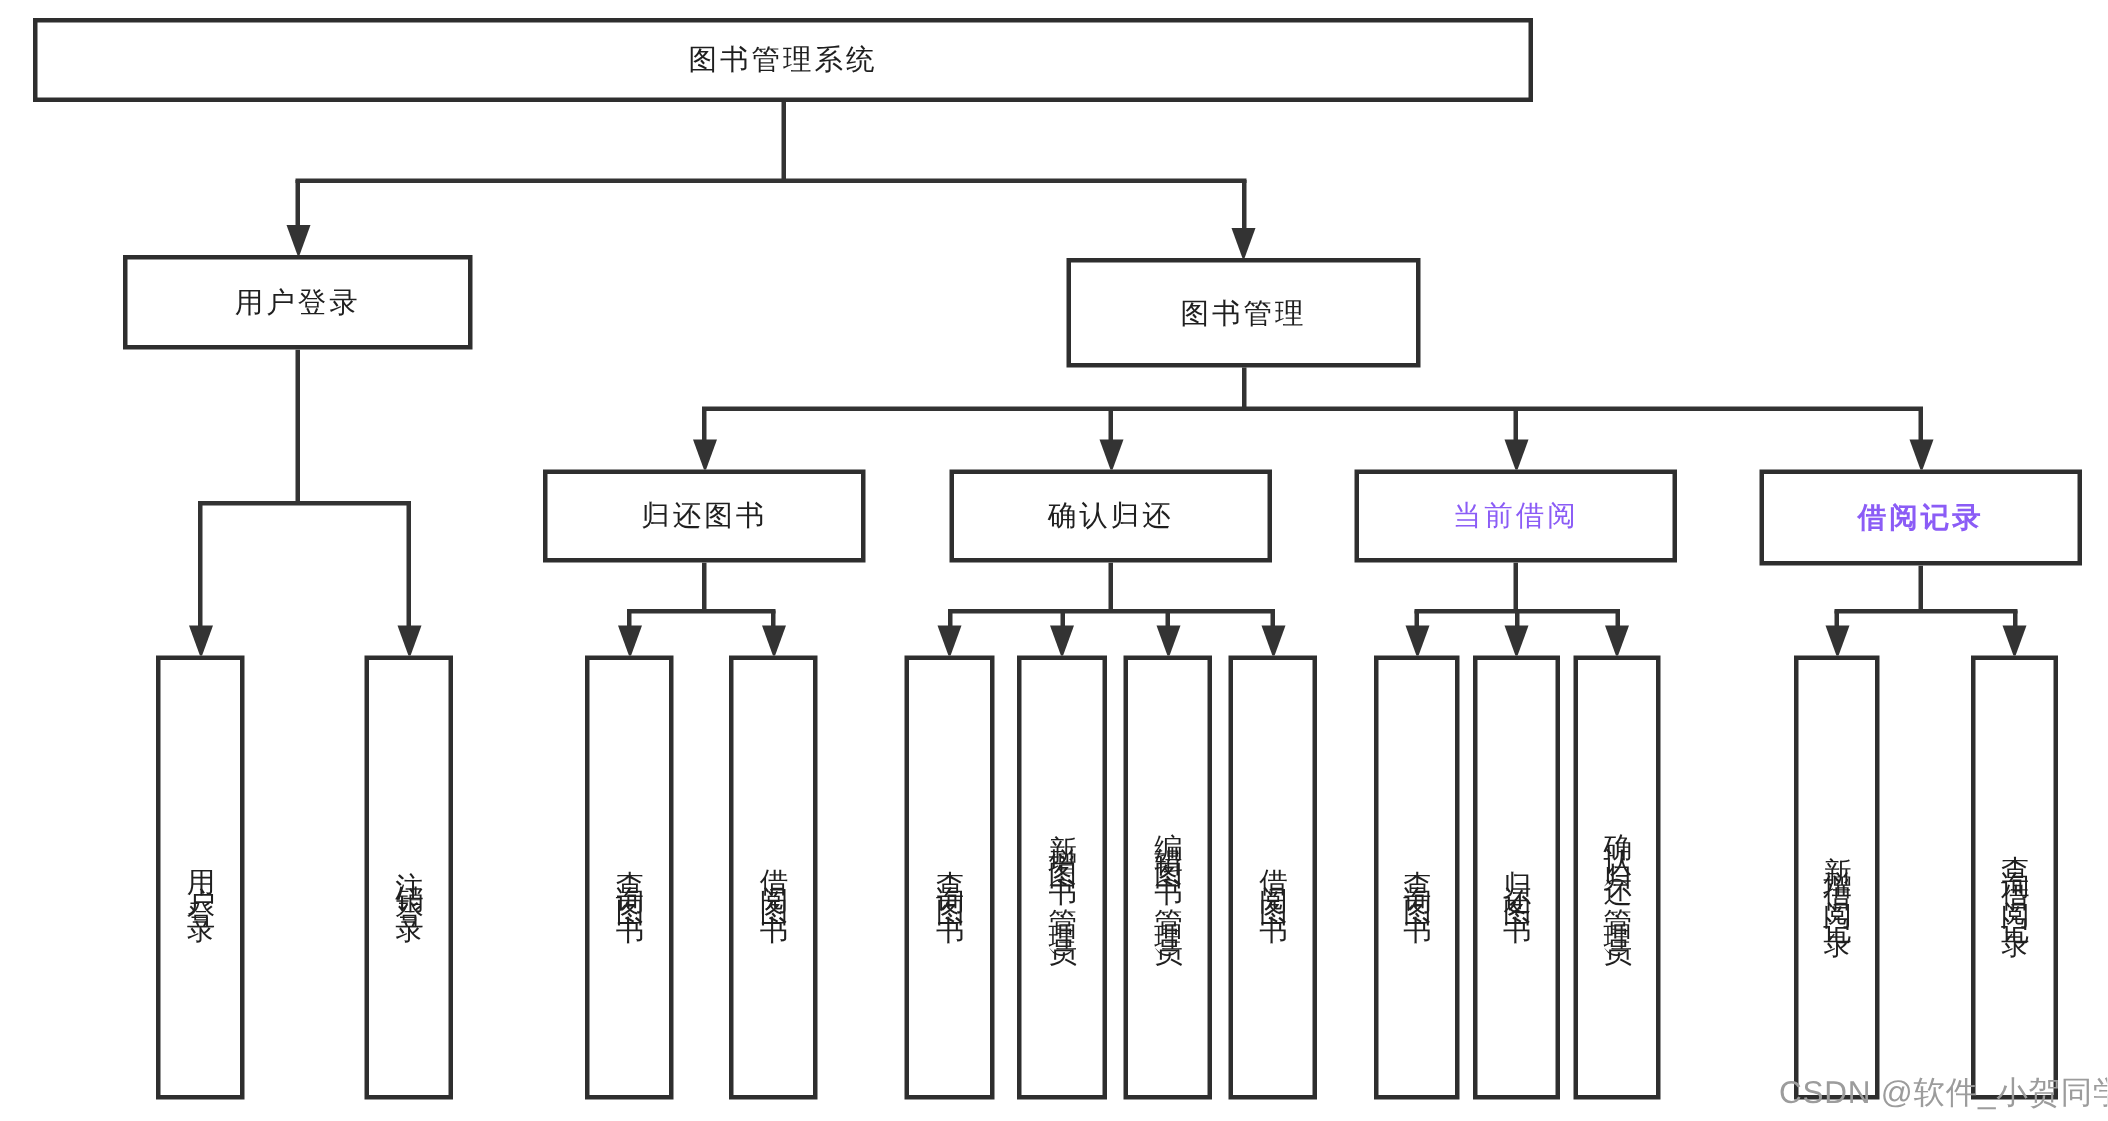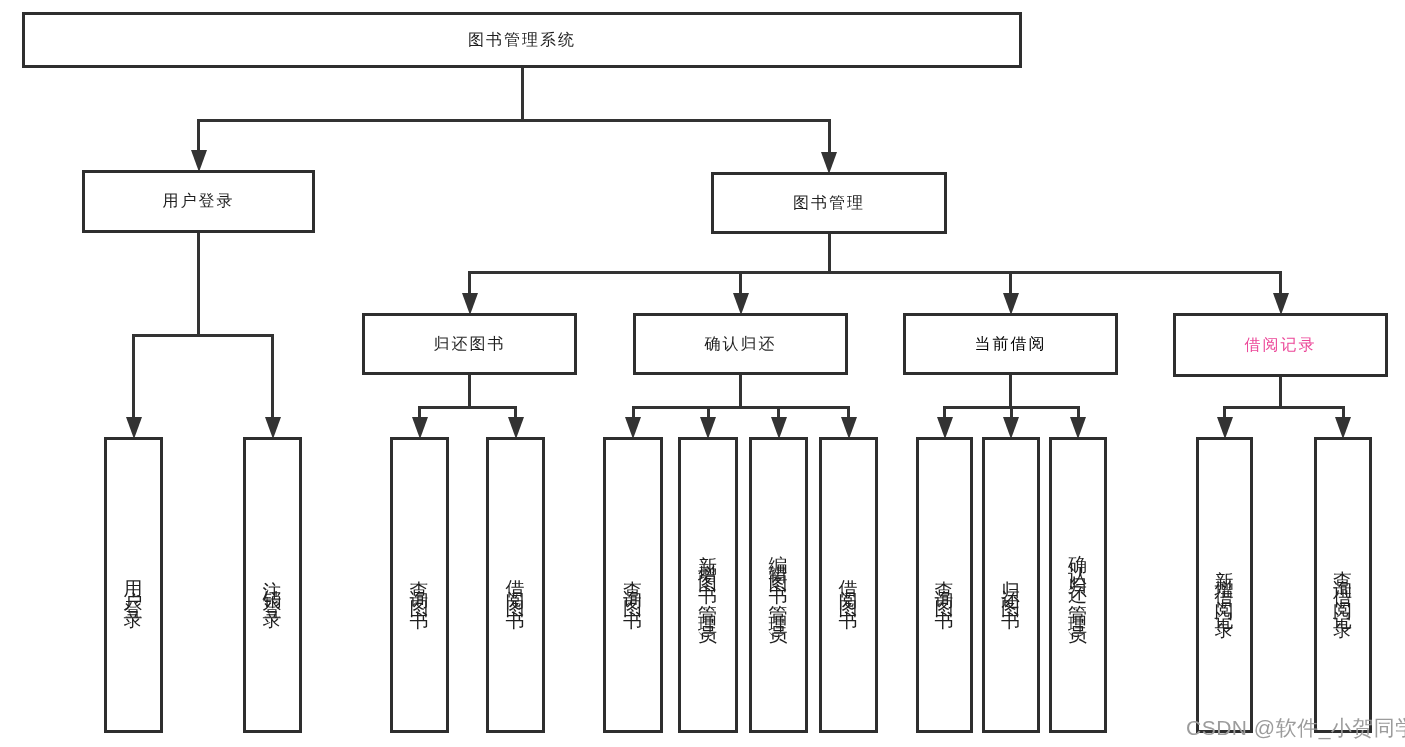--- a/index.html
+++ b/index.html
@@ -19,21 +19,21 @@
     position: absolute;
     box-sizing: border-box;
     background: #ffffff;
     border: 3px solid #2e2e2e;
     display: flex;
     align-items: center;
     justify-content: center;
     z-index: 2;
   }
   .h-node .label {
-    font-size: 16px;
+    font-size: 19px;
     color: #1f1f1f;
     letter-spacing: 2px;
     white-space: nowrap;
   }
   .v-node .label {
     writing-mode: vertical-rl;
     font-size: 19px;
     color: #1f1f1f;
     letter-spacing: 10px;
     line-height: 1;
@@ -67,34 +67,34 @@
 <body>
 
 <div id="canvas">
   <div class="watermark">CSDN @软件_小贺同学</div>
 <div class="node h-node" style="left: 22px; top: 12px; width: 1000px; height: 56px; border-color: rgb(46, 46, 46); background: rgb(255, 255, 255);">
       <span class="label" style="color: rgb(31, 31, 31);">图书管理系统</span>
     </div>
     <div class="node h-node" style="left: 82px; top: 170px; width: 233px; height: 63px; border-color: rgb(46, 46, 46); background: rgb(255, 255, 255);">
       <span class="label" style="color: rgb(31, 31, 31);">用户登录</span>
     </div>
-    <div class="node h-node" style="left: 711px; top: 172px; width: 236px; height: 62px; border-color: rgb(46, 46, 46); background: rgb(255, 255, 255);">
+    <div class="node h-node" style="left: 711px; top: 172px; width: 236px; height: 73px; border-color: rgb(46, 46, 46); background: rgb(255, 255, 255);">
       <span class="label" style="color: rgb(31, 31, 31);">图书管理</span>
     </div>
     <div class="node h-node" style="left: 362px; top: 313px; width: 215px; height: 62px; border-color: rgb(46, 46, 46); background: rgb(255, 255, 255);">
       <span class="label" style="color: rgb(31, 31, 31);">归还图书</span>
     </div>
     <div class="node h-node" style="left: 633px; top: 313px; width: 215px; height: 62px; border-color: rgb(46, 46, 46); background: rgb(255, 255, 255);">
       <span class="label" style="color: rgb(31, 31, 31);">确认归还</span>
     </div>
     <div class="node h-node" style="left: 903px; top: 313px; width: 215px; height: 62px; border-color: rgb(46, 46, 46); background: rgb(255, 255, 255);">
-      <span class="label" style="color: #000000; font-family: Liberation Serif, serif;">当前借阅</span>
+      <span class="label" style="color: #8b5cf6; font-family: Liberation Serif, serif;">当前借阅</span>
     </div>
     <div class="node h-node" style="left: 1173px; top: 313px; width: 215px; height: 64px; border-color: rgb(46, 46, 46); background: rgb(255, 255, 255);">
-      <span class="label" style="color: #ec4899;">借阅记录</span>
+      <span class="label" style="color: #8b5cf6; font-weight: bold;">借阅记录</span>
     </div>
     <div class="node v-node" style="left: 104px; top: 437px; width: 59px; height: 296px; border-color: rgb(46, 46, 46); background: rgb(255, 255, 255);">
       <span class="label" style="color: rgb(31, 31, 31);">用户登录</span>
     </div>
     <div class="node v-node" style="left: 243px; top: 437px; width: 59px; height: 296px; border-color: rgb(46, 46, 46); background: rgb(255, 255, 255);">
       <span class="label" style="color: rgb(31, 31, 31);">注销登录</span>
     </div>
     <div class="node v-node" style="left: 390px; top: 437px; width: 59px; height: 296px; border-color: rgb(46, 46, 46); background: rgb(255, 255, 255);">
       <span class="label" style="color: rgb(31, 31, 31);">查询图书</span>
     </div>

